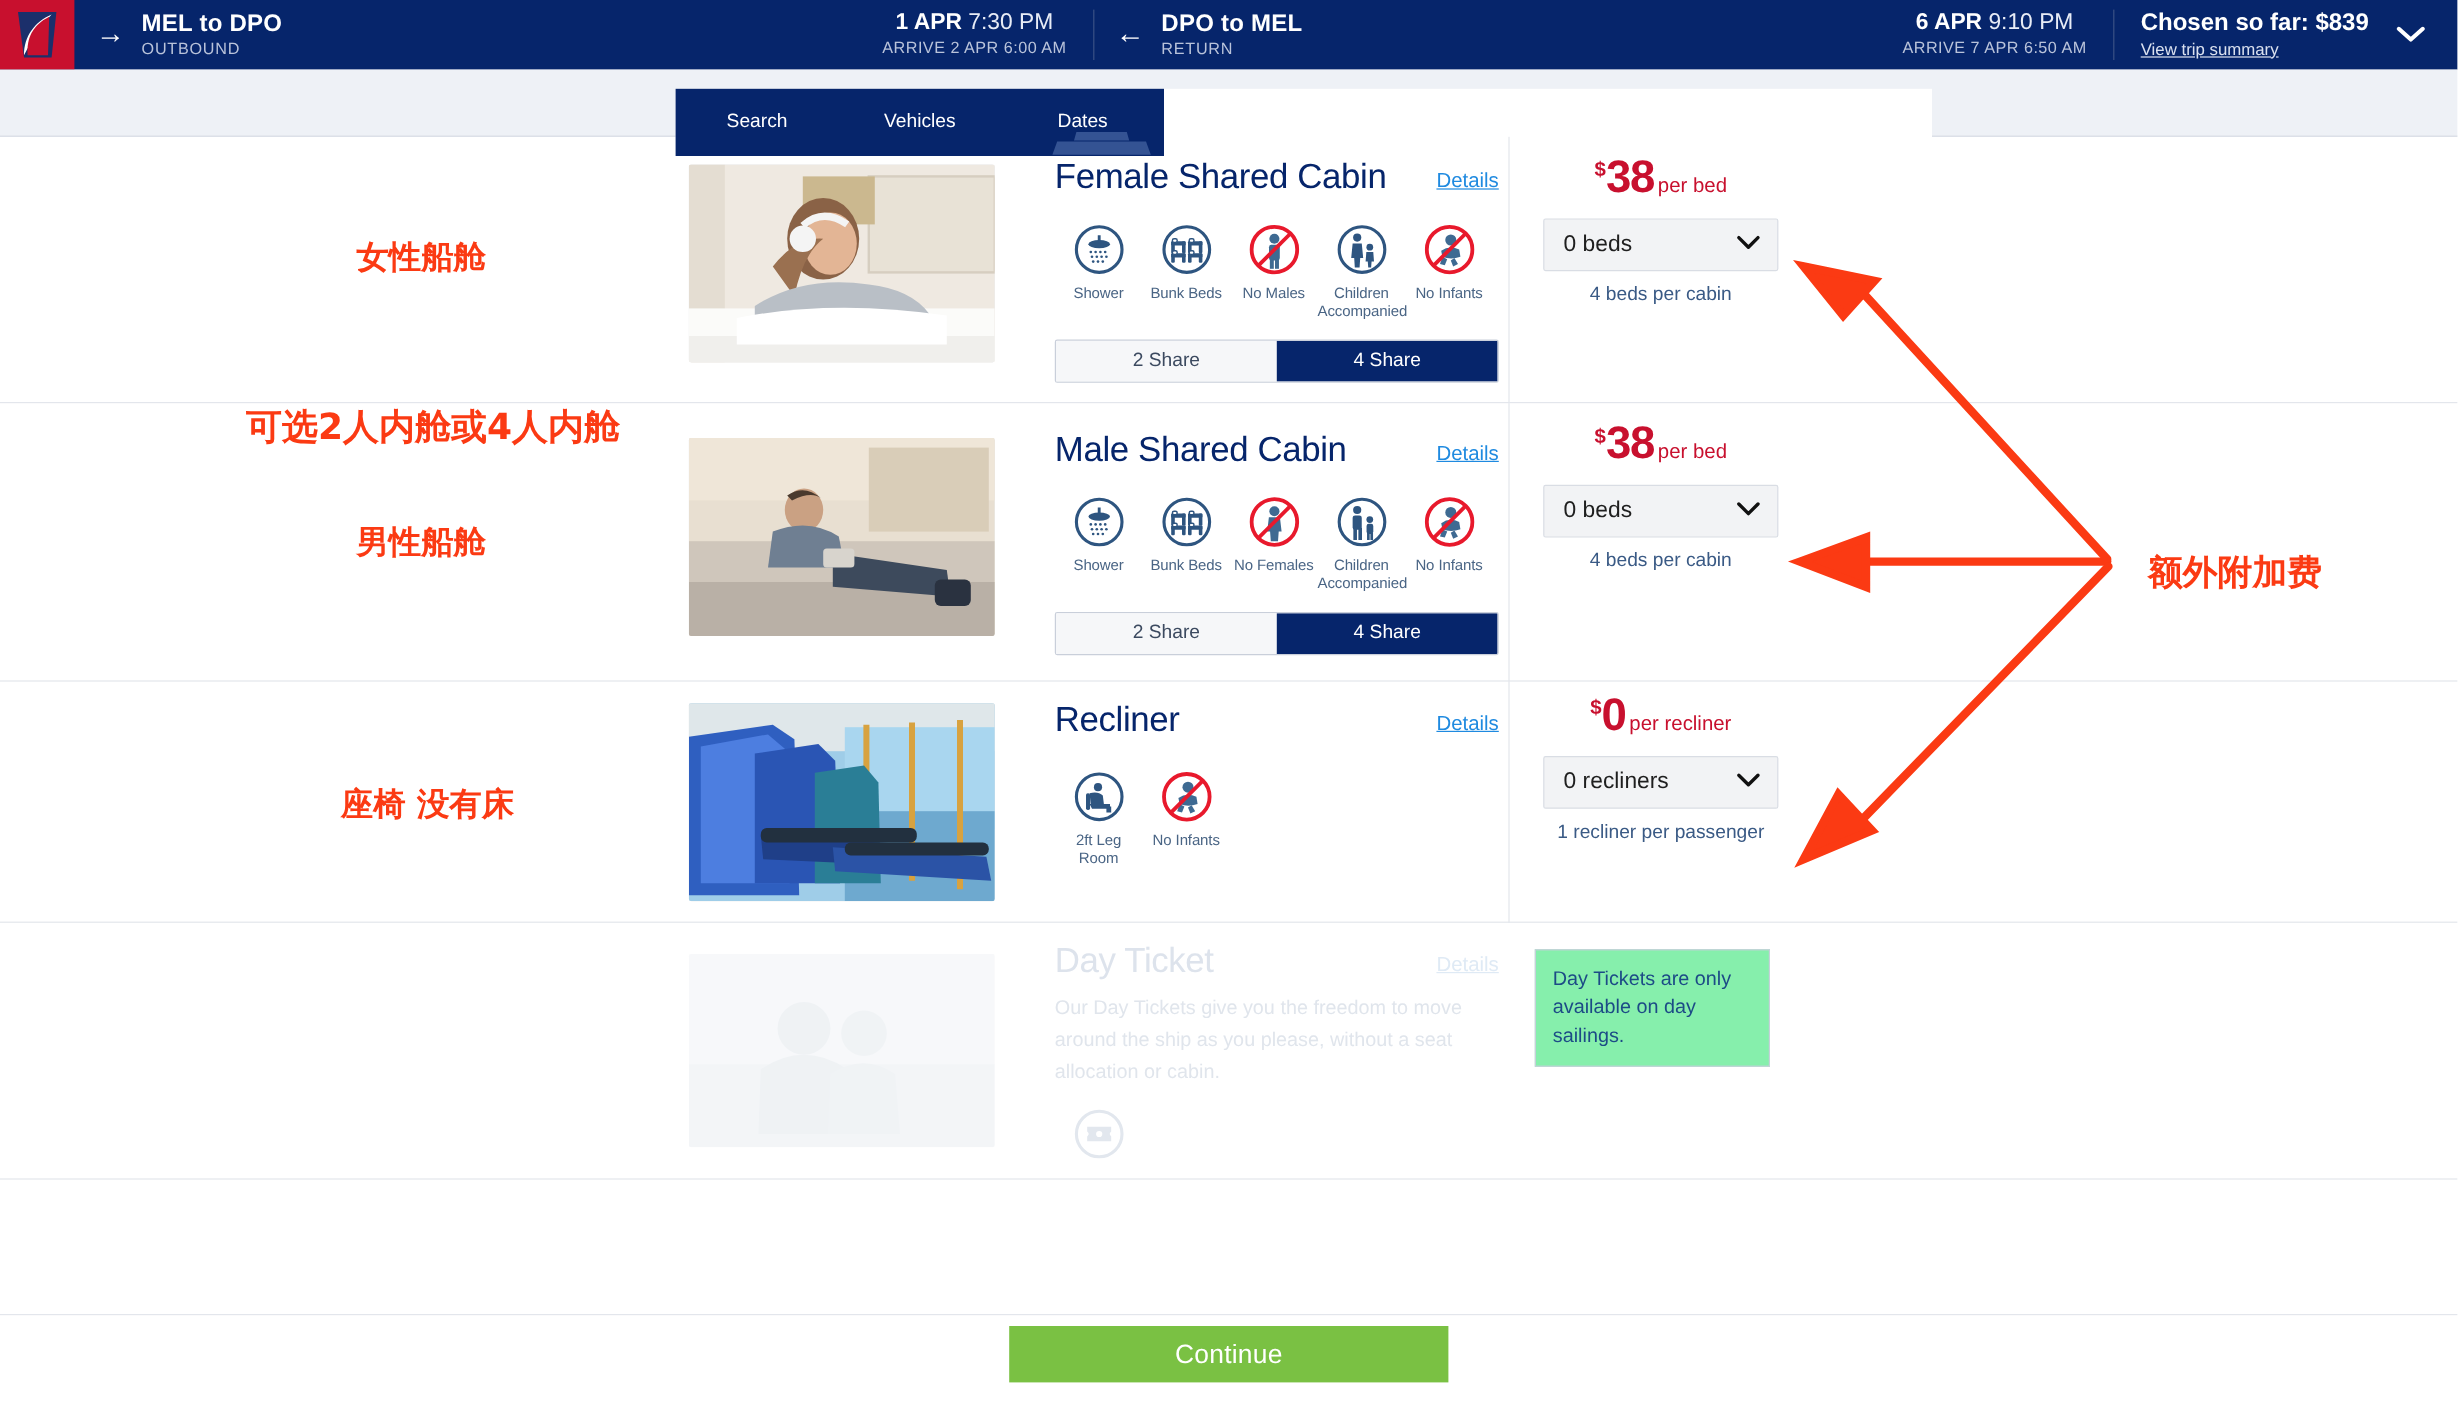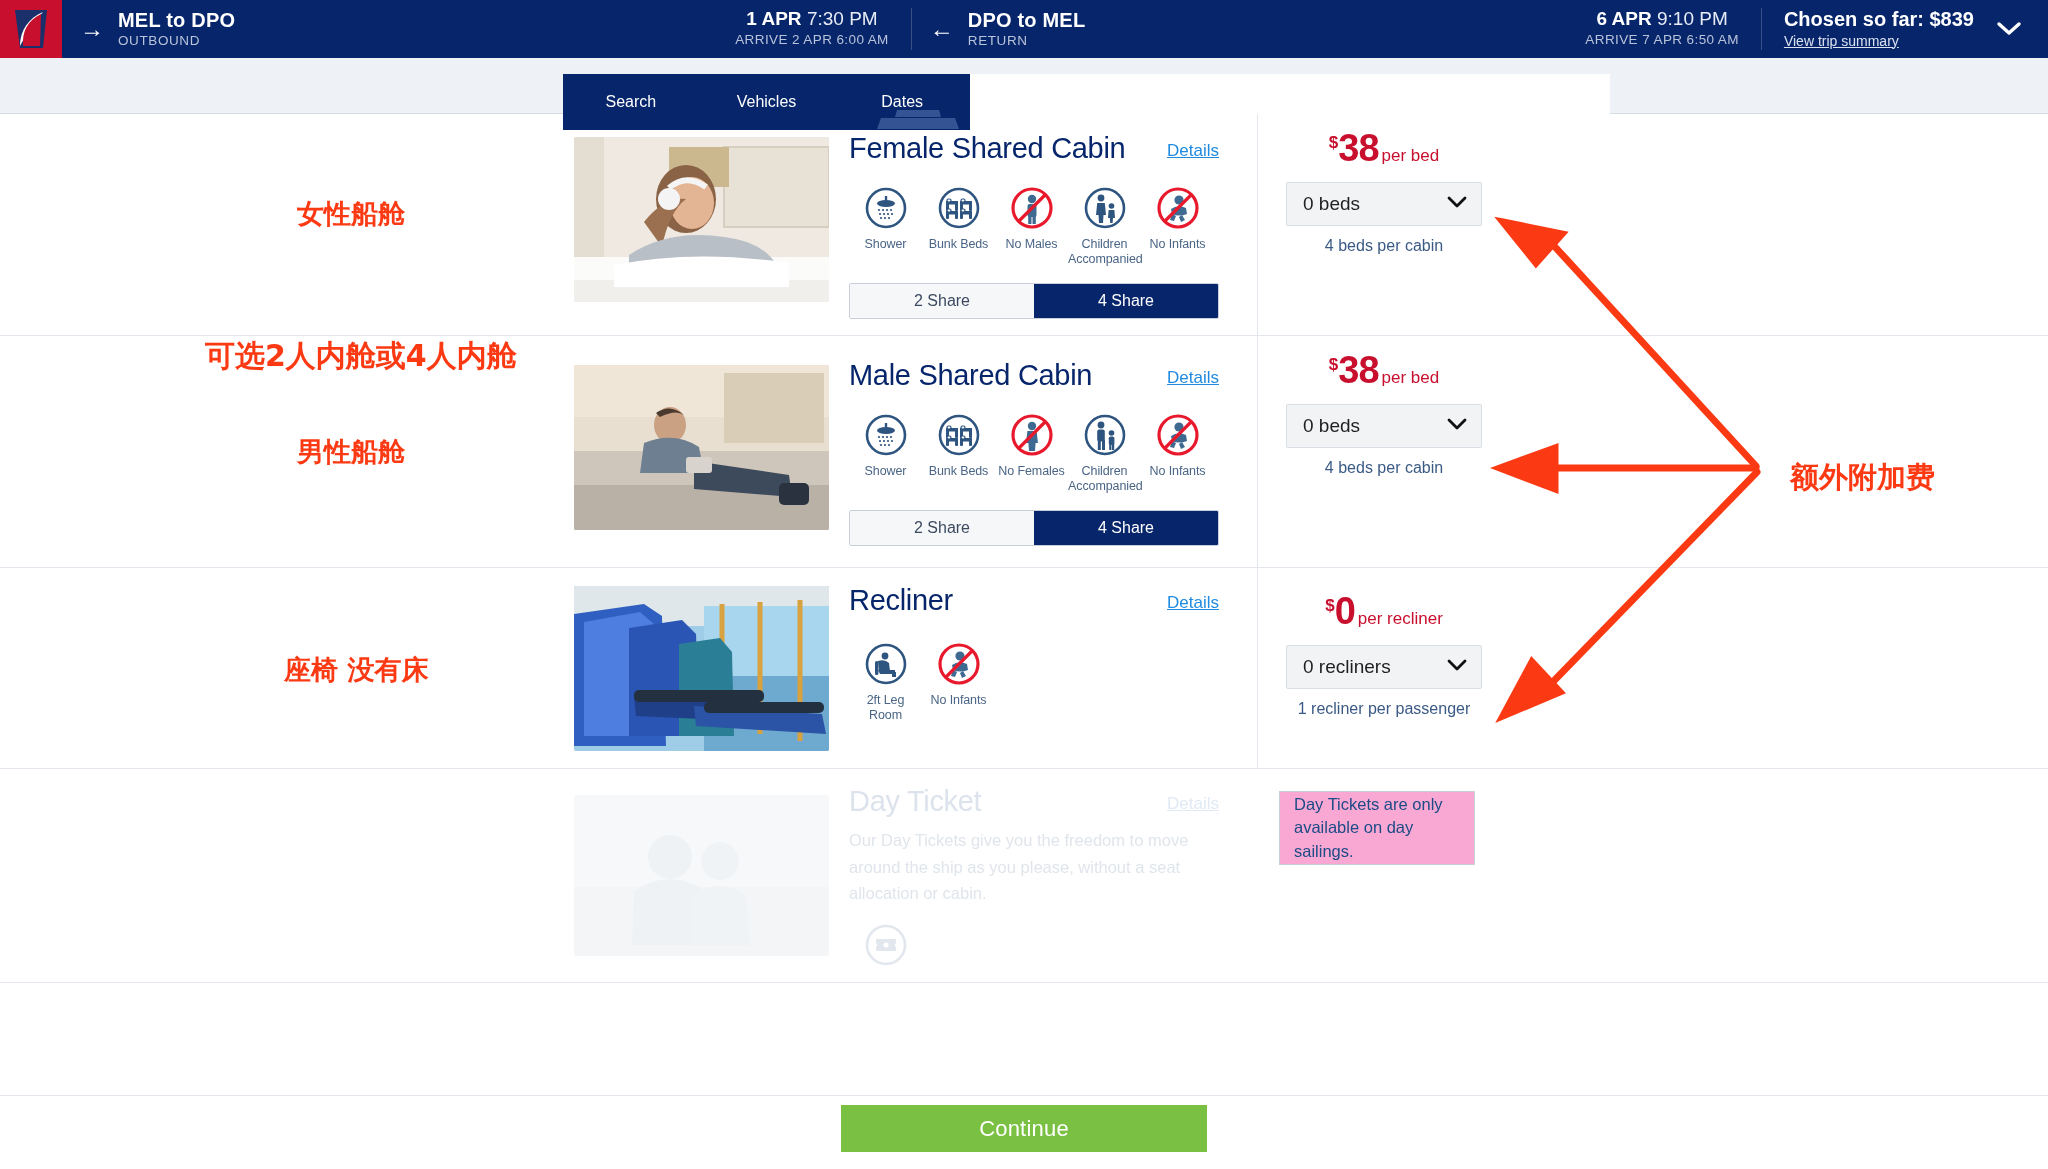--- a/index.html
+++ b/index.html
@@ -80,21 +80,21 @@
   #list { position: absolute; top: 114px; left: 0; width: 2048px; }
   .row {
     position: relative; width: 2048px;
     border-bottom: 1px solid #e3e6ec;
     display: flex; align-items: flex-start;
   }
   .row .thumb {
     position: absolute; left: 574px; width: 255px; border-radius: 2px;
     overflow: hidden; background: #e8e8e8;
   }
-  .row .info { position: absolute; left: 849px; width: 370px; }
+  .row .info { position: absolute; left: 879px; width: 370px; }
   .row .pricecol { position: absolute; left: 1279px; width: 210px; }
   .vline {
     position: absolute; left: 1257px; width: 1px; background: #e3e6ec;
   }
 
   .cab-title {
     color: #06256b; font-size: 29px; font-weight: 400; letter-spacing: -.3px;
     display: inline-block;
   }
   .details-link {
@@ -139,22 +139,22 @@
   .hint {
     text-align: center; color: #3a5a85; font-size: 16px; margin-top: 11px;
   }
 
   
   .faded .cab-title { color: #dde3ec; }
   .faded .details-link { color: #dfeaf5; }
   .faded .desc { color: #e0e5ec; font-size: 16.5px; line-height: 1.62; margin-top: 2px; }
   .faded .thumb { opacity: .16; }
   .notebox {
-    width: 196px; border: 1px solid #c7cfdb; background: #f9a8d4;
-    padding: 1px 14px; color: #1c4b86; font-size: 16.5px; line-height: 1.42;
+    width: 196px; border: 1px solid #c7cfdb; background: #86efac;
+    padding: 13px 14px; color: #1c4b86; font-size: 16.5px; line-height: 1.42;
   }
 
   
   #continue-wrap {
     position: absolute; left: 0; top: 1105px; width: 2048px;
     display: flex; justify-content: center;
   }
   #continue-btn {
     width: 366px; height: 47px; background: #7ac143; color: #fff;
     border: none; font-size: 22px; font-family: "Liberation Sans", sans-serif;
@@ -602,21 +602,21 @@
               </g>
               <circle cx="21" cy="21" r="19" fill="none" stroke="#e8192c" stroke-width="3.2"></circle>
               <line x1="8" y1="34" x2="34" y2="8" stroke="#e8192c" stroke-width="3.2"></line>
             </svg>
           </div>
           <div class="lbl">No Infants</div>
         </div>
       </div>
     </div>
 
-    <div class="pricecol" style="top:22px">
+    <div class="pricecol" style="top:7px">
       <div class="price">
         <span class="cur">$</span><span class="amt">0</span><span class="per">per recliner</span>
       </div>
       <div class="selectbox">
         <span class="val">0 recliners</span>
         <svg class="cv" width="20" height="14" viewBox="0 0 20 14">
           <path d="M2 2 L10 10 L18 2" stroke="#111" stroke-width="2.8" fill="none" stroke-linecap="round" stroke-linejoin="round"></path>
         </svg>
       </div>
       <div class="hint">1 recliner per passenger</div>

